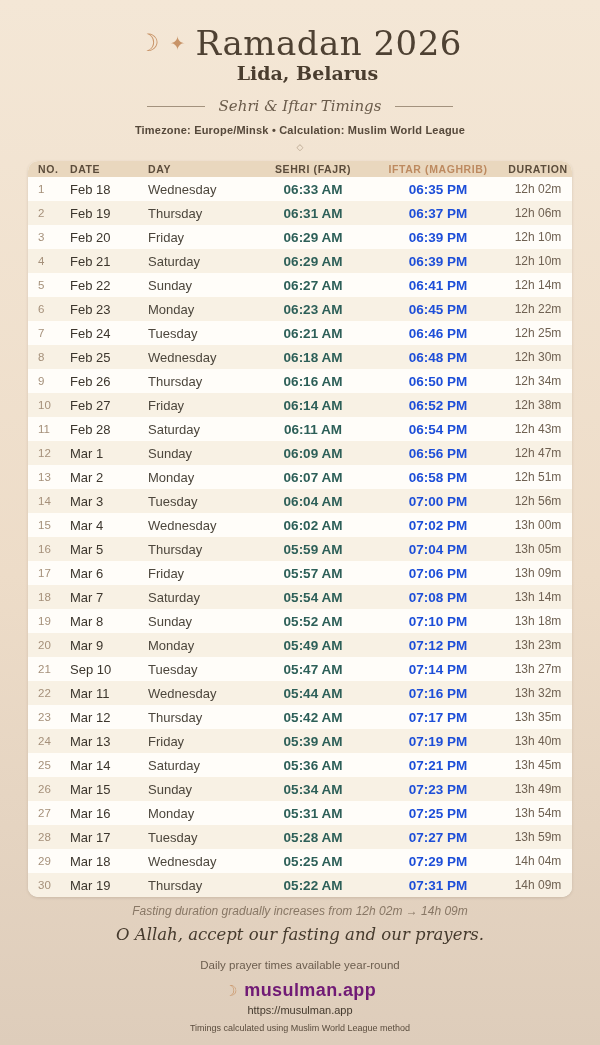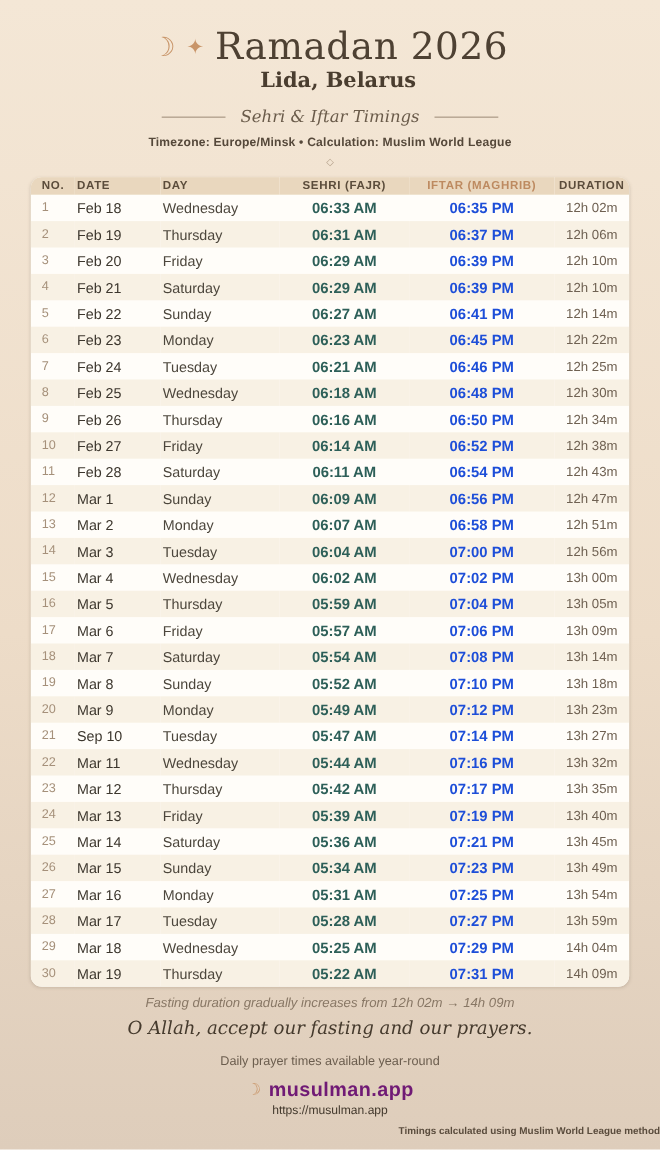--- a/index.html
+++ b/index.html
@@ -54,21 +54,21 @@
   td.dur   { text-align: center; padding-left: 0; font-size: 12px; color: #6f6152; }
 
   
   .note { margin-top: 7px; font-style: italic; font-size: 12px; color: #887765; }
   .quote { margin-top: 7px; font-family: "DejaVu Serif", serif; font-style: italic; font-size: 16.5px; color: #453a2d; }
   .availability { margin-top: 15px; font-size: 11.5px; color: #6b5d4e; }
   .brand-row { margin-top: 9px; display: flex; align-items: center; justify-content: center; gap: 7px; cursor: pointer; }
   .brand-crescent { color: #ca976a; font-size: 15px; display: inline-block; transform: scaleX(-1); line-height: 1; }
   .brand-name { font-size: 18px; font-weight: bold; color: #701a75; letter-spacing: 0.4px; }
   .url { margin-top: 3px; font-size: 11px; color: #43392d; }
-  .method { margin-top: 7px; font-size: 9px; font-weight: bold; color: #5a4c3d; text-align: right; }
+  .method { margin-top: 7px; font-size: 9px; font-weight: normal; color: #5a4c3d; }
 </style>
 </head>
 <body>
 
 <div class="page">
 
   <div class="title-row">
     <span class="crescent">☾</span>
     <span class="sparkle">✦</span>
     <span class="main-title">Ramadan 2026</span>

